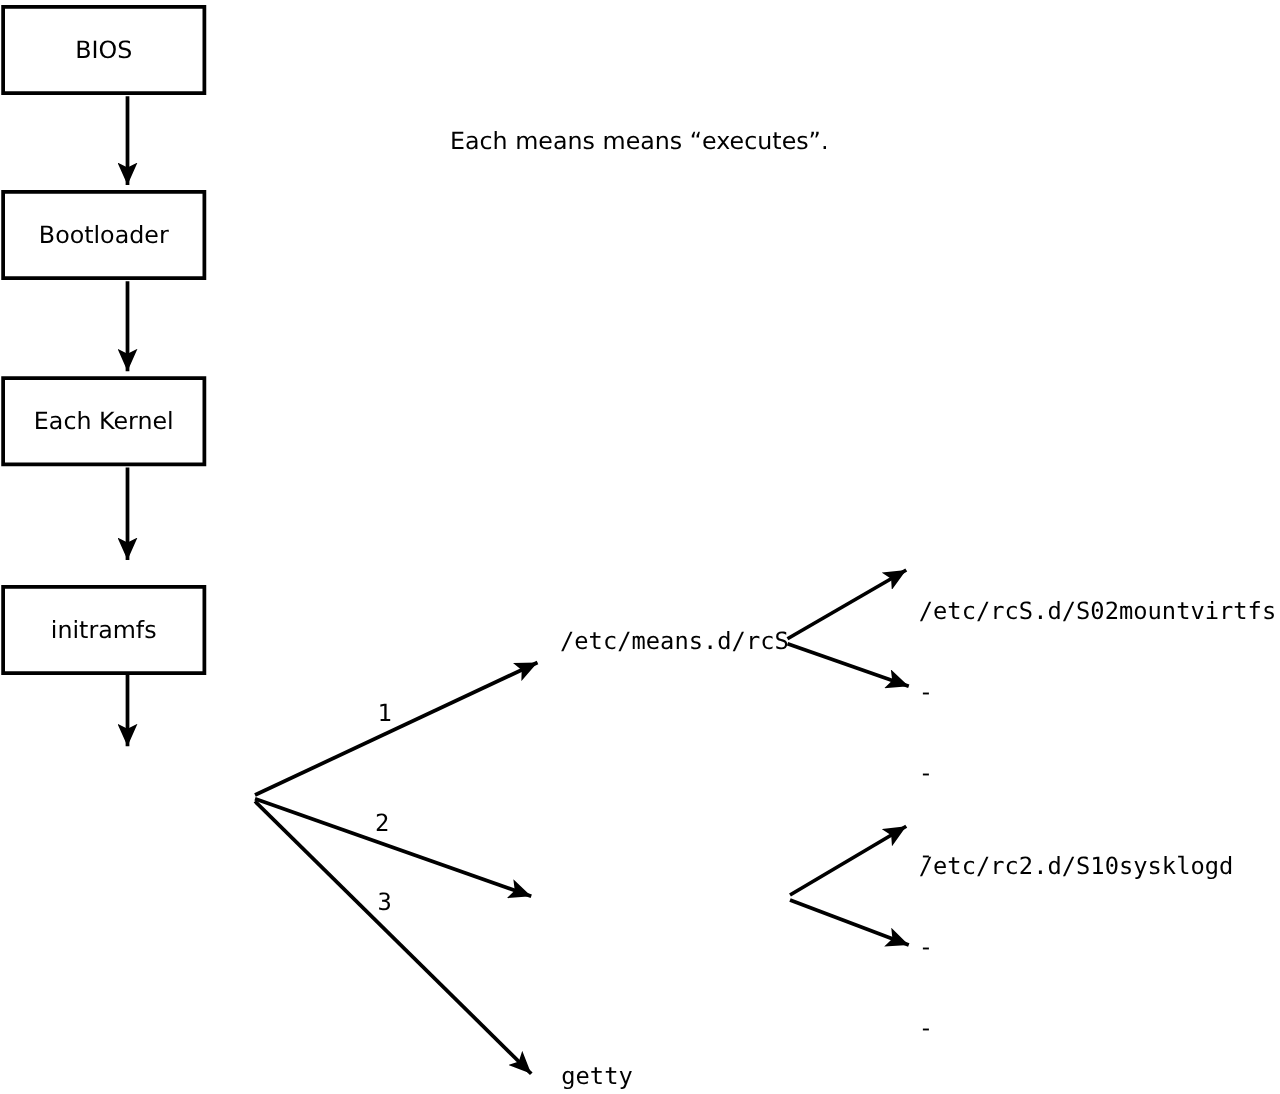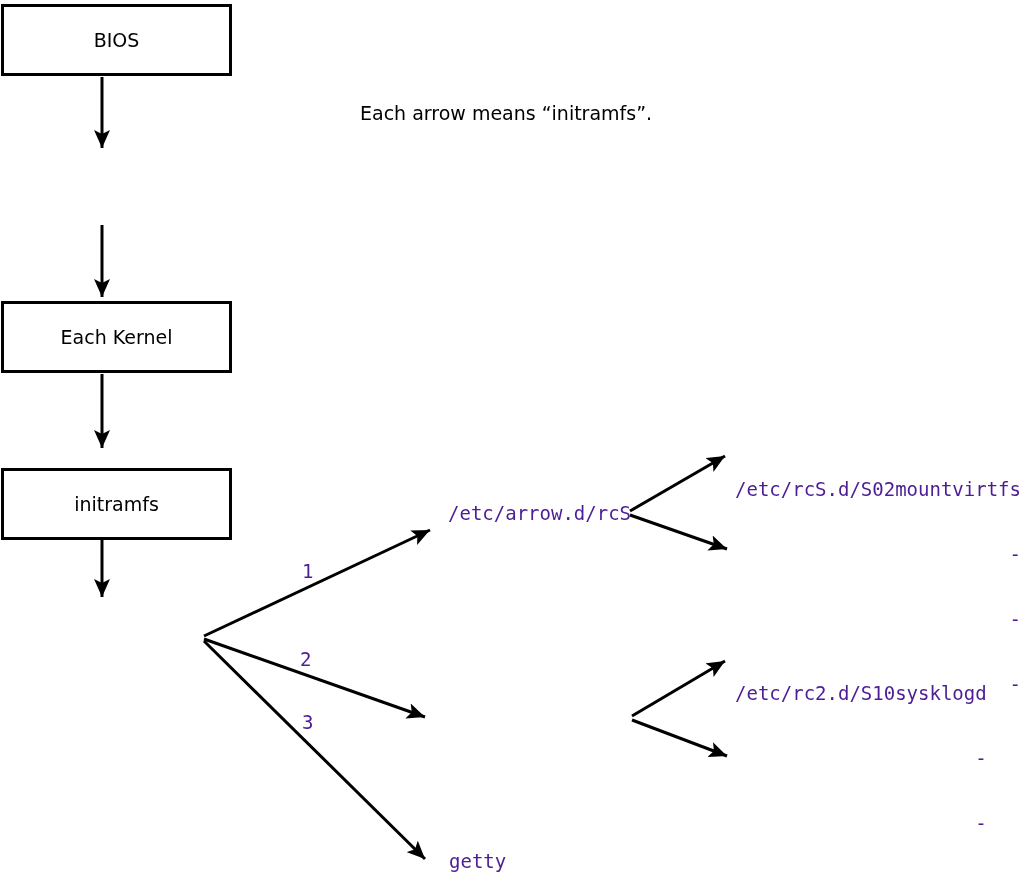--- a/index.html
+++ b/index.html
@@ -11,42 +11,41 @@
     color: #000000;
     overflow: hidden;
   }
   .arrow-layer {
     position: absolute;
     left: 0; top: 0;
   }
   .box {
     position: absolute;
     left: 1px;
-    width: 231px;
+    width: 164px;
     height: 72px;
     box-sizing: border-box;
     border: 3px solid #000000;
     background: #ffffff;
     display: flex;
     align-items: center;
     justify-content: center;
   }
   .sans {
     font-family: "DejaVu Sans", "Liberation Sans", sans-serif;
     font-size: 19px;
     color: #000000;
   }
   .mono {
     position: absolute;
     font-family: "DejaVu Sans Mono", "Liberation Mono", monospace;
     font-size: 19px;
     line-height: 20px;
-    color: #4c1d95;
+    color: #000000;
     white-space: pre;
-    text-align: right;
   }
   .legend {
     position: absolute;
     left: 360px;
     top: 102px;
     line-height: 22px;
   }
   .script-col div {
     height: 25px;
     line-height: 25px;
@@ -77,34 +76,37 @@
     <line x1="630" y1="511" x2="725" y2="456" marker-end="url(#ah)"></line>
     <line x1="630" y1="515" x2="727" y2="549" marker-end="url(#ah)"></line>
 
     <line x1="632" y1="716" x2="725" y2="661" marker-end="url(#ah)"></line>
     <line x1="632" y1="720" x2="727" y2="756" marker-end="url(#ah)"></line>
   </svg>
 
   <div class="box" style="top:4px">
     <span class="sans">BIOS</span>
   </div>
+  <div class="box" style="top:152px">
+    <span class="sans">Bootloader</span>
+  </div>
   <div class="box" style="top:301px">
     <span class="sans">Each Kernel</span>
   </div>
   <div class="box" style="top:468px">
     <span class="sans">initramfs</span>
   </div>
 
-  <div class="sans legend">Each arrow means “initramfs”.</div>
+  <div class="sans legend">Each means means “executes”.</div>
 
   <div class="mono" style="left:302px;top:561px">1</div>
   <div class="mono" style="left:300px;top:649px">2</div>
   <div class="mono" style="left:302px;top:712px">3</div>
 
-  <div class="mono" style="left:448px;top:503px">/etc/arrow.d/rcS</div>
+  <div class="mono" style="left:448px;top:503px">/etc/means.d/rcS</div>
   <div class="mono" style="left:449px;top:851px">getty</div>
 
   <div class="mono script-col" style="left:735px;top:437px">
     <div>/etc/rcS.d/S02mountvirtfs</div>
     <div>-</div>
     <div>-</div>
     <div>-</div>
   </div>
 
   <div class="mono script-col" style="left:735px;top:641px">

